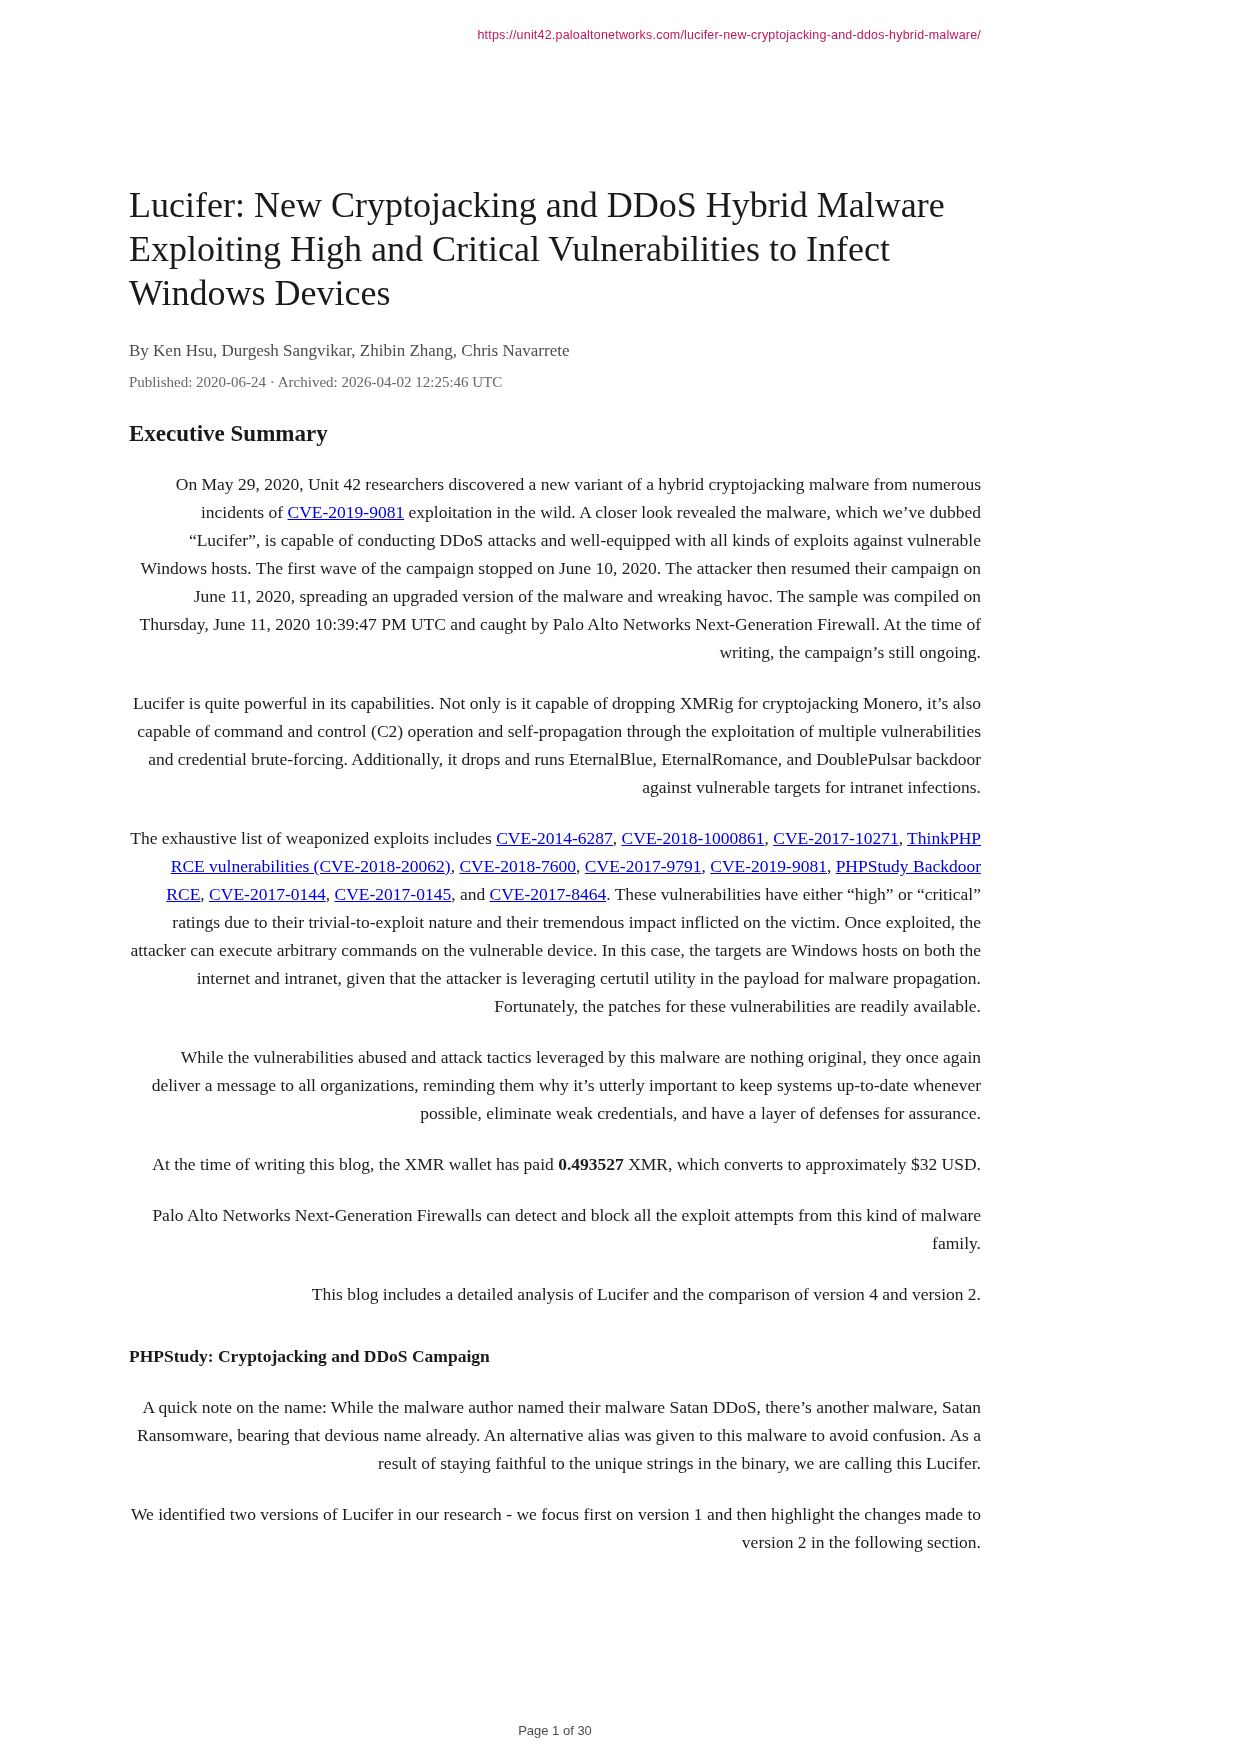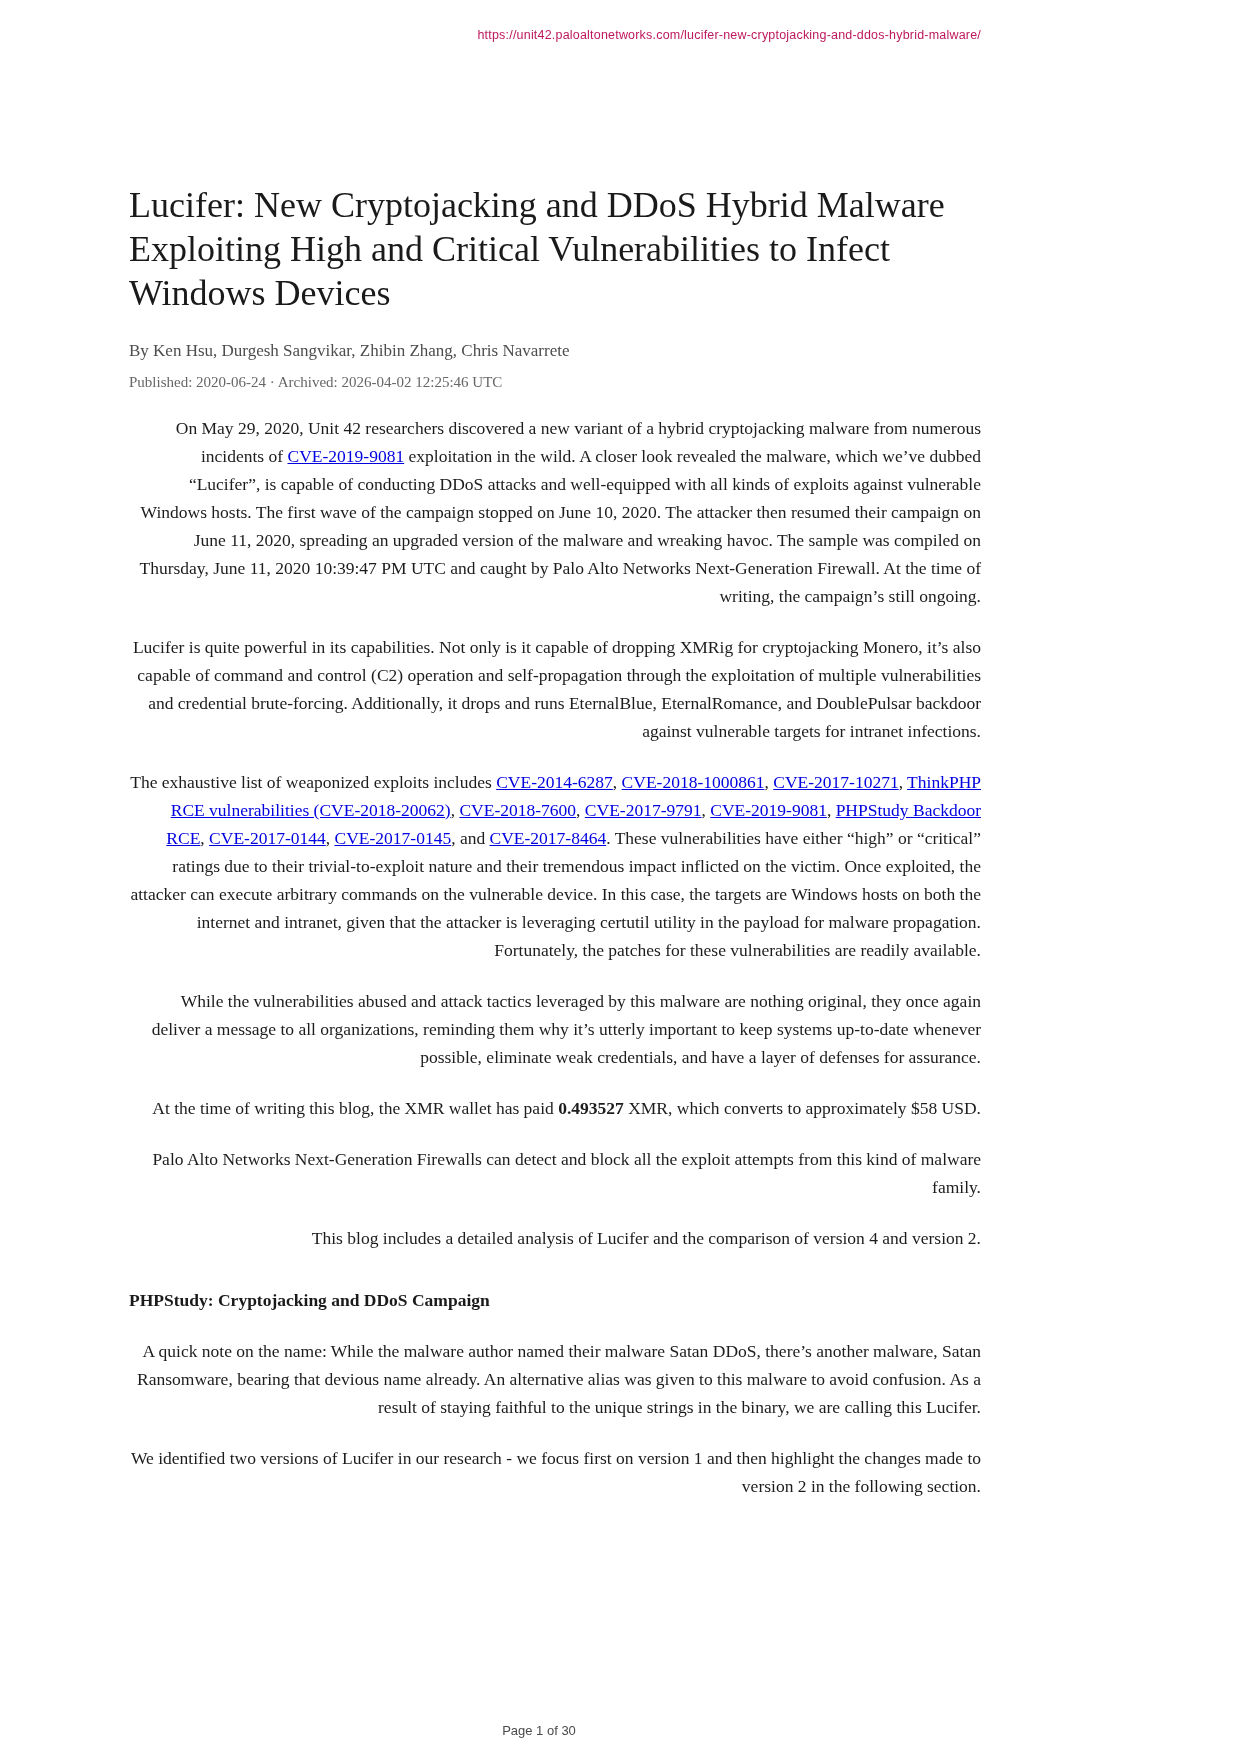--- a/index.html
+++ b/index.html
@@ -66,47 +66,48 @@
     color: #1a1a1a;
   }
   article a.lnk {
     color: #0000e0;
     text-decoration: underline;
     cursor: pointer;
   }
   .print-footer {
     position: absolute;
     bottom: 18px;
-    left: 113px;
+    left: 129px;
     width: 852px;
     text-align: center;
     font-family: "Liberation Sans", sans-serif;
     font-size: 13px;
     color: #4a4a4a;
   }
 </style>
 </head>
 <body>
 
 <div class="print-header">https://unit42.paloaltonetworks.com/lucifer-new-cryptojacking-and-ddos-hybrid-malware/</div>
 
 <div class="content">
   <h1 class="article-title">Lucifer: New Cryptojacking and DDoS Hybrid Malware Exploiting High and Critical Vulnerabilities to Infect Windows Devices</h1>
 
   <div class="byline">By Ken Hsu, Durgesh Sangvikar, Zhibin Zhang, Chris Navarrete</div>
 
   <div class="published">Published: 2020-06-24 · Archived: 2026-04-02 12:25:46 UTC</div>
 
+  <h2 class="section-heading">Executive Summary</h2>
 
   <article id="article-body">
       <p><span>On May 29, 2020, Unit 42 researchers discovered a new variant of a hybrid cryptojacking malware from numerous incidents of </span><a class="lnk" href="#">CVE-2019-9081</a><span> exploitation in the wild. A closer look revealed the malware, which we’ve dubbed “Lucifer”, is capable of conducting DDoS attacks and well-equipped with all kinds of exploits against vulnerable Windows hosts. The first wave of the campaign stopped on June 10, 2020. The attacker then resumed their campaign on June 11, 2020, spreading an upgraded version of the malware and wreaking havoc. The sample was compiled on Thursday, June 11, 2020 10:39:47 PM UTC and caught by Palo Alto Networks Next-Generation Firewall. At the time of writing, the campaign’s still ongoing.</span></p>
       <p><span>Lucifer is quite powerful in its capabilities. Not only is it capable of dropping XMRig for cryptojacking Monero, it’s also capable of command and control (C2) operation and self-propagation through the exploitation of multiple vulnerabilities and credential brute-forcing. Additionally, it drops and runs EternalBlue, EternalRomance, and DoublePulsar backdoor against vulnerable targets for intranet infections.</span></p>
       <p><span>The exhaustive list of weaponized exploits includes </span><a class="lnk" href="#">CVE-2014-6287</a><span>, </span><a class="lnk" href="#">CVE-2018-1000861</a><span>, </span><a class="lnk" href="#">CVE-2017-10271</a><span>, </span><a class="lnk" href="#">ThinkPHP RCE vulnerabilities (CVE-2018-20062)</a><span>, </span><a class="lnk" href="#">CVE-2018-7600</a><span>, </span><a class="lnk" href="#">CVE-2017-9791</a><span>, </span><a class="lnk" href="#">CVE-2019-9081</a><span>, </span><a class="lnk" href="#">PHPStudy Backdoor RCE</a><span>, </span><a class="lnk" href="#">CVE-2017-0144</a><span>, </span><a class="lnk" href="#">CVE-2017-0145</a><span>, and </span><a class="lnk" href="#">CVE-2017-8464</a><span>. These vulnerabilities have either “high” or “critical” ratings due to their trivial-to-exploit nature and their tremendous impact inflicted on the victim. Once exploited, the attacker can execute arbitrary commands on the vulnerable device. In this case, the targets are Windows hosts on both the internet and intranet, given that the attacker is leveraging certutil utility in the payload for malware propagation. Fortunately, the patches for these vulnerabilities are readily available.</span></p>
       <p><span>While the vulnerabilities abused and attack tactics leveraged by this malware are nothing original, they once again deliver a message to all organizations, reminding them why it’s utterly important to keep systems up-to-date whenever possible, eliminate weak credentials, and have a layer of defenses for assurance.</span></p>
-      <p><span>At the time of writing this blog, the XMR wallet has paid </span><strong>0.493527</strong><span> XMR, which converts to approximately $58 USD.</span></p>
+      <p><span>At the time of writing this blog, the XMR wallet has paid </span><strong>0.493527</strong><span> XMR, which converts to approximately $32 USD.</span></p>
       <p><span>Palo Alto Networks Next-Generation Firewalls can detect and block all the exploit attempts from this kind of malware family.</span></p>
       <p><span>This blog includes a detailed analysis of Lucifer and the comparison of version 4 and version 2.</span></p>
       <h3><span>PHPStudy: Cryptojacking and DDoS Campaign</span></h3>
       <p><span>A quick note on the name: While the malware author named their malware Satan DDoS, there’s another malware, Satan Ransomware, bearing that devious name already. An alternative alias was given to this malware to avoid confusion. As a result of staying faithful to the unique strings in the binary, we are calling this Lucifer.</span></p>
       <p><span>We identified two versions of Lucifer in our research - we focus first on version 1 and then highlight the changes made to version 2 in the following section.</span></p>
     </article>
 </div>
 
 <div class="print-footer">Page 1 of 30</div>
 

